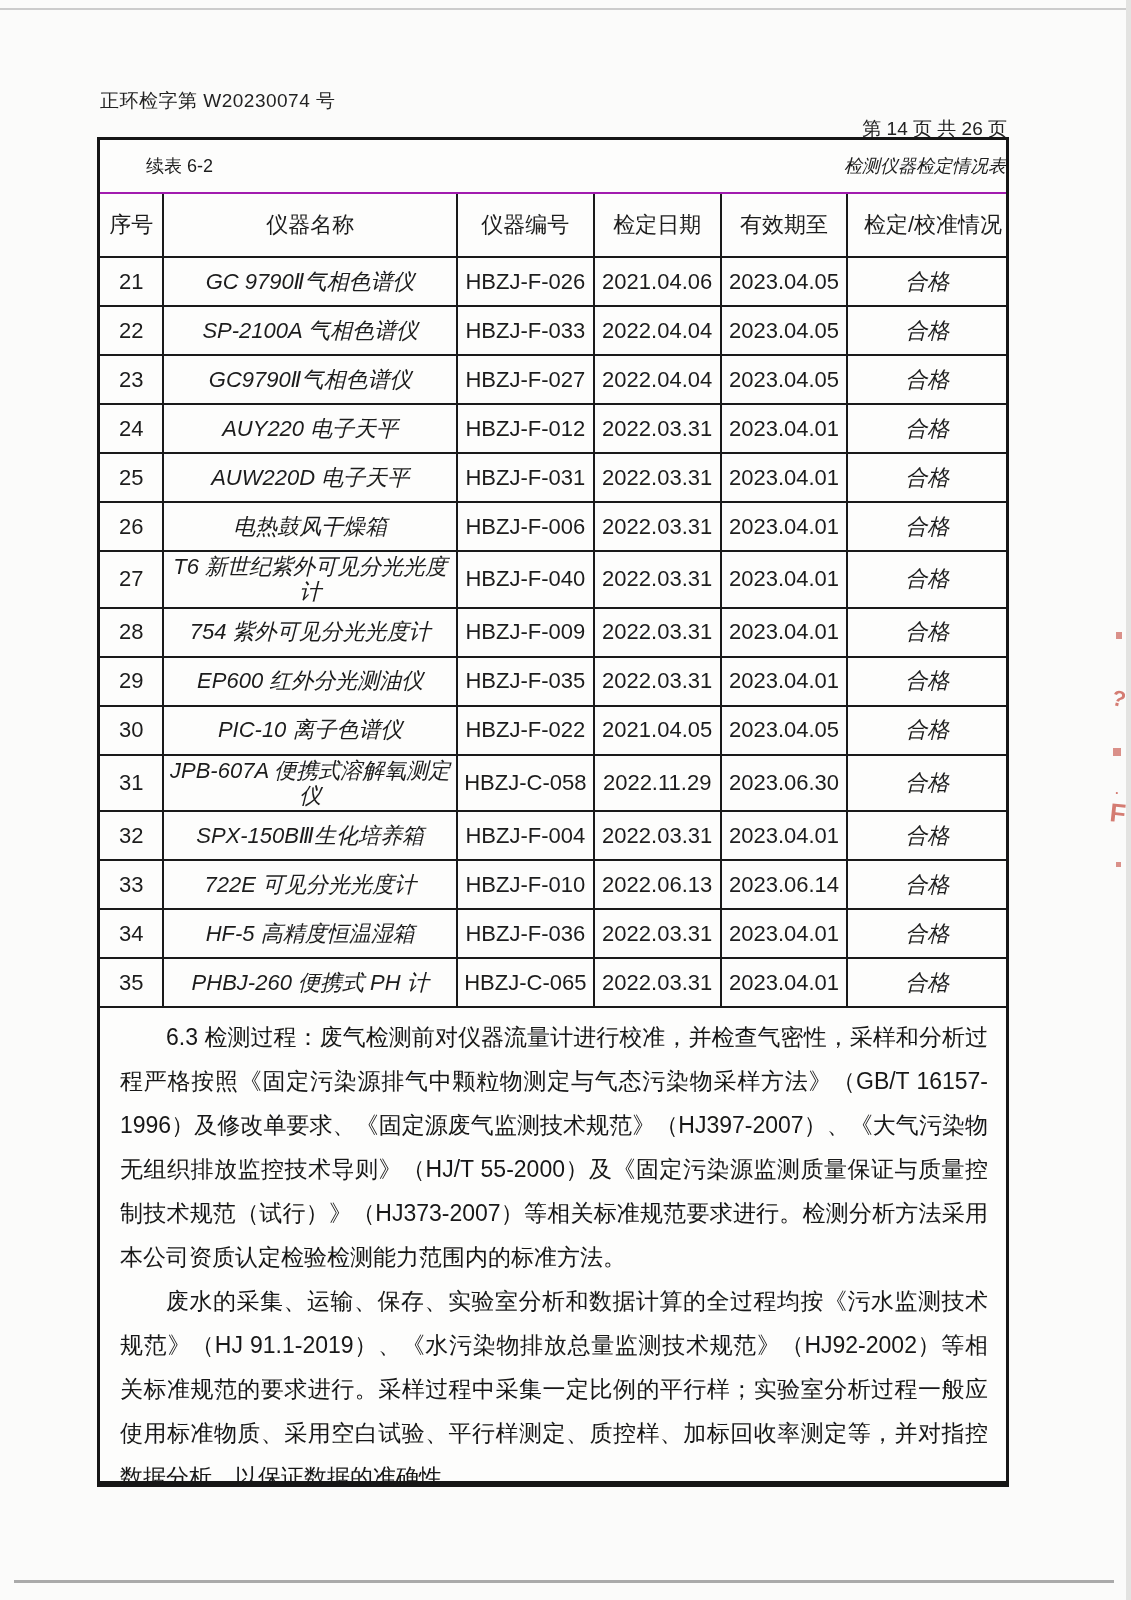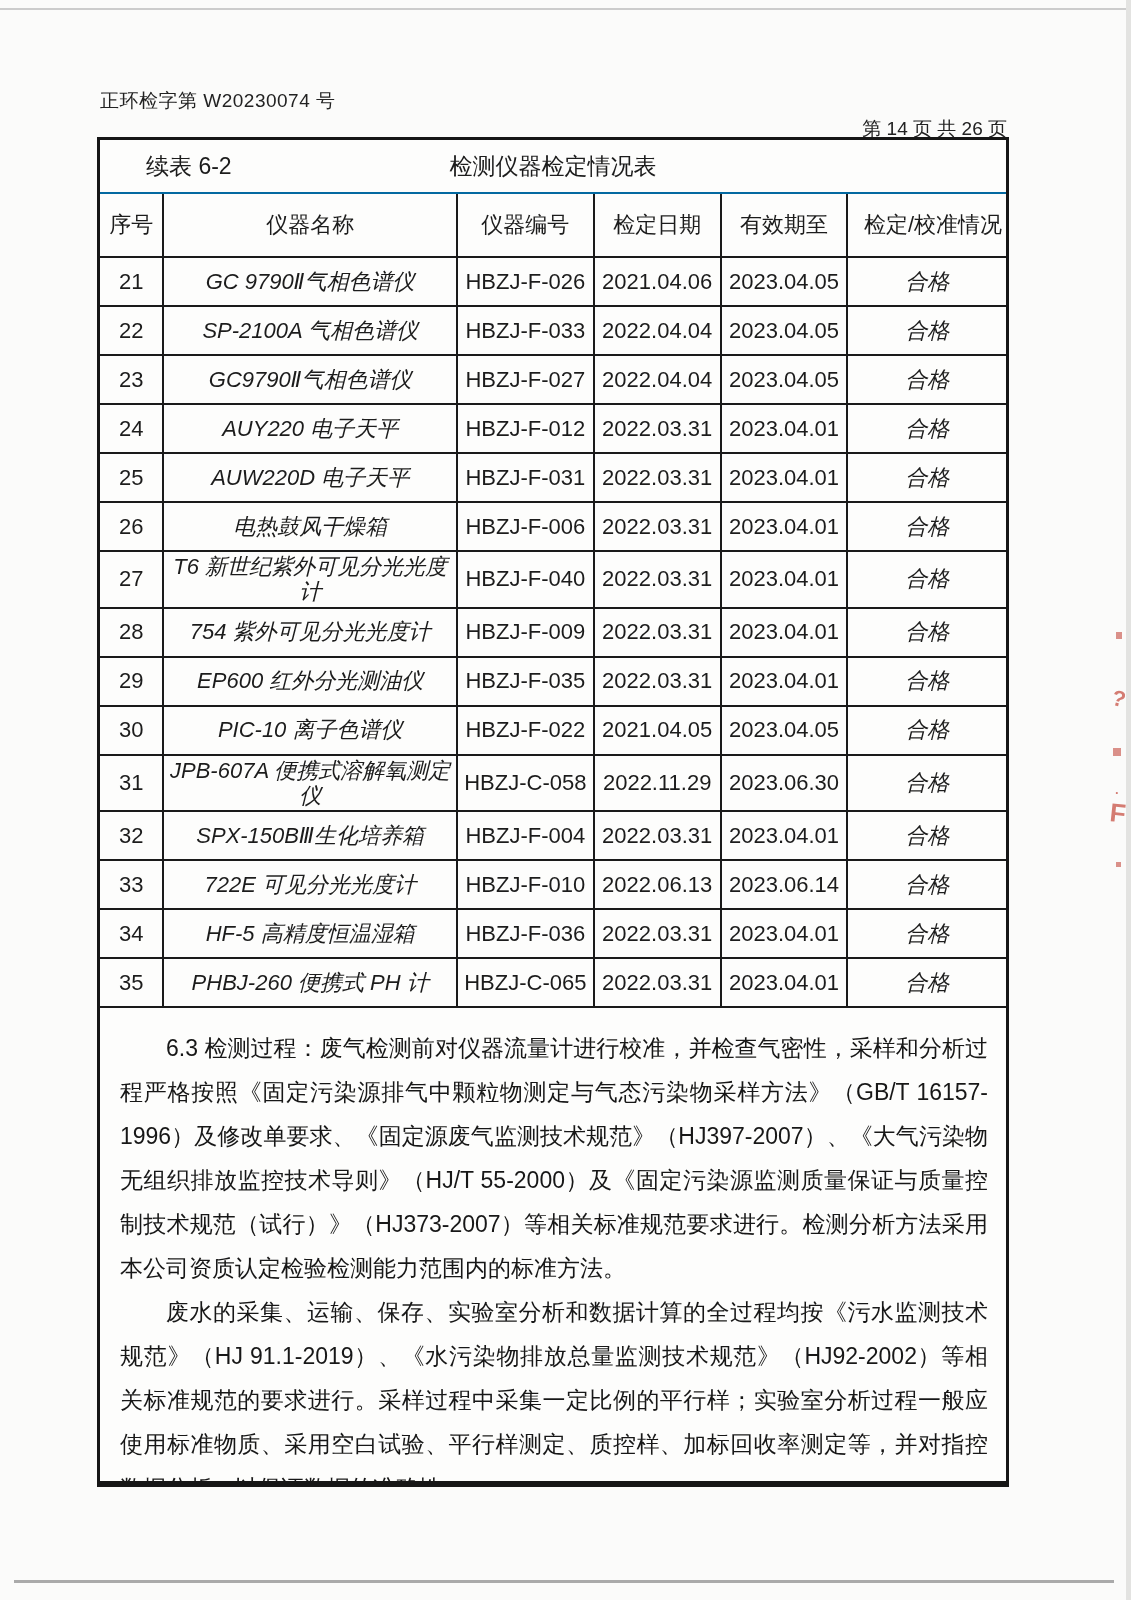--- a/index.html
+++ b/index.html
@@ -15,39 +15,39 @@
 
   .doc-header{position:absolute;top:88px;left:0;width:100%;font-size:19px;color:#222;}
   .doc-number{position:absolute;left:100px;top:0;letter-spacing:.5px;}
   .page-info{position:absolute;right:124px;top:0;margin-top:28px;}
 
   .report-box{
     position:absolute;left:97px;top:137px;width:912px;height:1350px;
     border:3px solid #161616;border-bottom-width:6px;
     box-sizing:border-box;background:#fdfdfc;overflow:hidden;
   }
-  .table-title-row{position:relative;height:52px;line-height:52px;border-bottom:2px solid #0369a1;font-size:23px;}
+  .table-title-row{position:relative;height:52px;line-height:52px;border-bottom:2px solid #a21caf;font-size:18px;}
   .cont-label{position:absolute;left:46px;top:0;}
-  .table-title{display:block;text-align:center;width:100%;}
+  .table-title{display:block;text-align:right;width:100%;font-style:italic;}
 
   table.inst{width:100%;border-collapse:collapse;table-layout:fixed;font-size:22px;}
   table.inst td,table.inst th{
     border:2px solid #1a1a1a;text-align:center;vertical-align:middle;
     padding:2px 4px;font-weight:normal;overflow:hidden;
   }
   table.inst tr.hdr th{height:58px;font-size:22px;}
   table.inst tr.data td{height:43px;}
   table.inst td.c-name{line-height:1.15;font-style:italic;}
   table.inst tr td:first-child{border-left:none;text-align:center;}
   table.inst tr td:last-child{border-right:none;font-style:italic;}
   table.inst tr th:first-child{border-left:none;}
   table.inst tr th:last-child{border-right:none;text-align:right;}
   table.inst tr.hdr th{border-top:none;}
 
-  .text-section{padding:18px 18px 0 20px;}
+  .text-section{padding:7px 18px 0 20px;}
   .text-section p{
     margin:0;font-size:23px;line-height:44px;
     text-align:justify;text-indent:2em;color:#171717;
   }
 
   .stamp-frag{position:absolute;color:#c0392b;opacity:.65;font-size:15px;line-height:1;font-weight:bold;}
   .sf-dot{width:6px;height:7px;background:#c0392b;opacity:.55;}
 </style>
 </head>
 <body>

